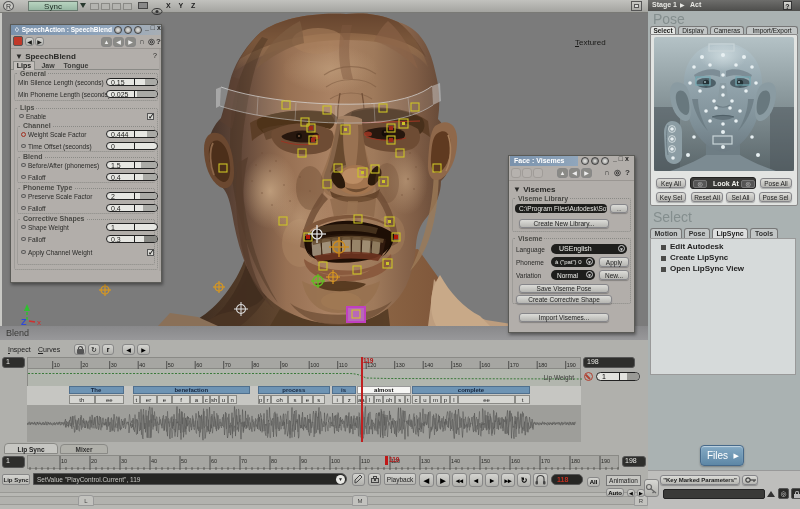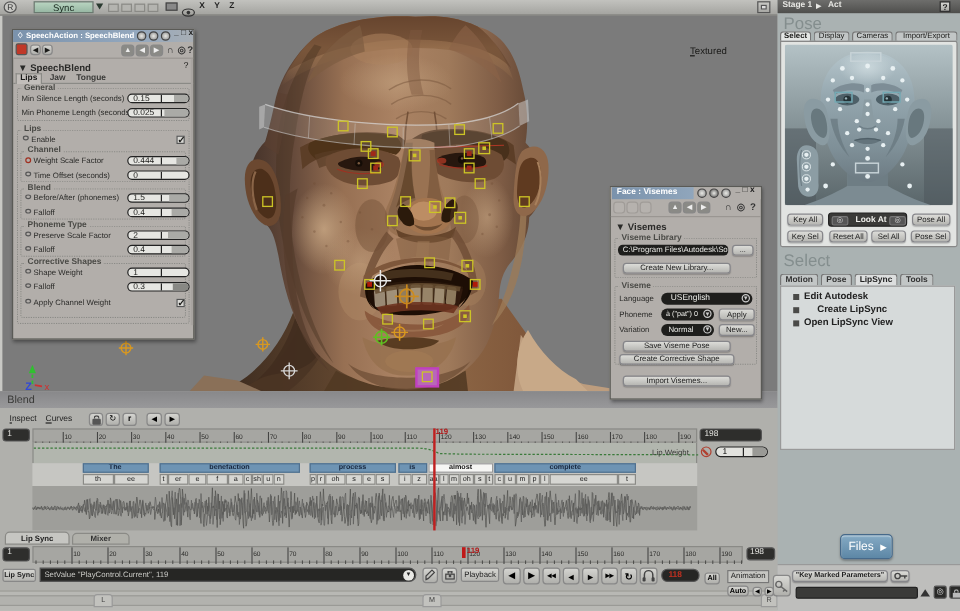--- a/index.html
+++ b/index.html
@@ -1059,21 +1059,21 @@
     <div class="abs" style="left:0px;top:0;width:32px;height:10px;background:#c2c6c6;border:1px solid #777;border-bottom:none;border-radius:3px 3px 0 0;text-align:center;font-size:7px;font-weight:bold;color:#333;line-height:10px;">Motion</div>
     <div class="abs" style="left:34px;top:0;width:26px;height:10px;background:#c2c6c6;border:1px solid #777;border-bottom:none;border-radius:3px 3px 0 0;text-align:center;font-size:7px;font-weight:bold;color:#333;line-height:10px;">Pose</div>
     <div class="abs" style="left:62px;top:0;width:36px;height:10px;background:#dcdede;border:1px solid #777;border-bottom:none;border-radius:3px 3px 0 0;text-align:center;font-size:7px;font-weight:bold;color:#222;line-height:10px;">LipSync</div>
     <div class="abs" style="left:100px;top:0;width:28px;height:10px;background:#c2c6c6;border:1px solid #777;border-bottom:none;border-radius:3px 3px 0 0;text-align:center;font-size:7px;font-weight:bold;color:#333;line-height:10px;">Tools</div>
   </div>
 
   <div class="abs" style="left:2px;top:238px;width:146px;height:137px;background:#d6dada;border:1px solid #999;">
     <div class="abs" style="left:10px;top:6px;width:5px;height:5px;background:#4a4a48;"></div>
     <div class="abs" style="left:19px;top:3px;font-size:8px;font-weight:bold;color:#222;">Edit Autodesk</div>
     <div class="abs" style="left:10px;top:17px;width:5px;height:5px;background:#4a4a48;"></div>
-    <div class="abs" style="left:30px;top:14px;font-size:8px;font-weight:bold;color:#222;">Create LipSync</div>
+    <div class="abs" style="left:19px;top:14px;font-size:8px;font-weight:bold;color:#222;">Create LipSync</div>
     <div class="abs" style="left:10px;top:28px;width:5px;height:5px;background:#4a4a48;"></div>
     <div class="abs" style="left:19px;top:25px;font-size:8px;font-weight:bold;color:#222;">Open LipSync View</div>
   </div>
 
   <div class="abs" style="left:52px;top:445px;width:44px;height:21px;background:linear-gradient(#85aac4,#5d87a6);border:1px solid #46698a;border-radius:4px;box-shadow:inset 0 1px 1px rgba(255,255,255,.5), 0 1px 2px rgba(0,0,0,.3);">
     <span style="position:absolute;left:6px;top:4px;color:#fff;font-size:10px;">Files</span>
     <span style="position:absolute;right:4px;top:6px;color:#fff;font-size:7px;">▶</span>
   </div>
 
   <div class="abs" style="left:0;top:470px;width:152px;height:39px;background:#bebebc;border-top:1px solid #999;">

